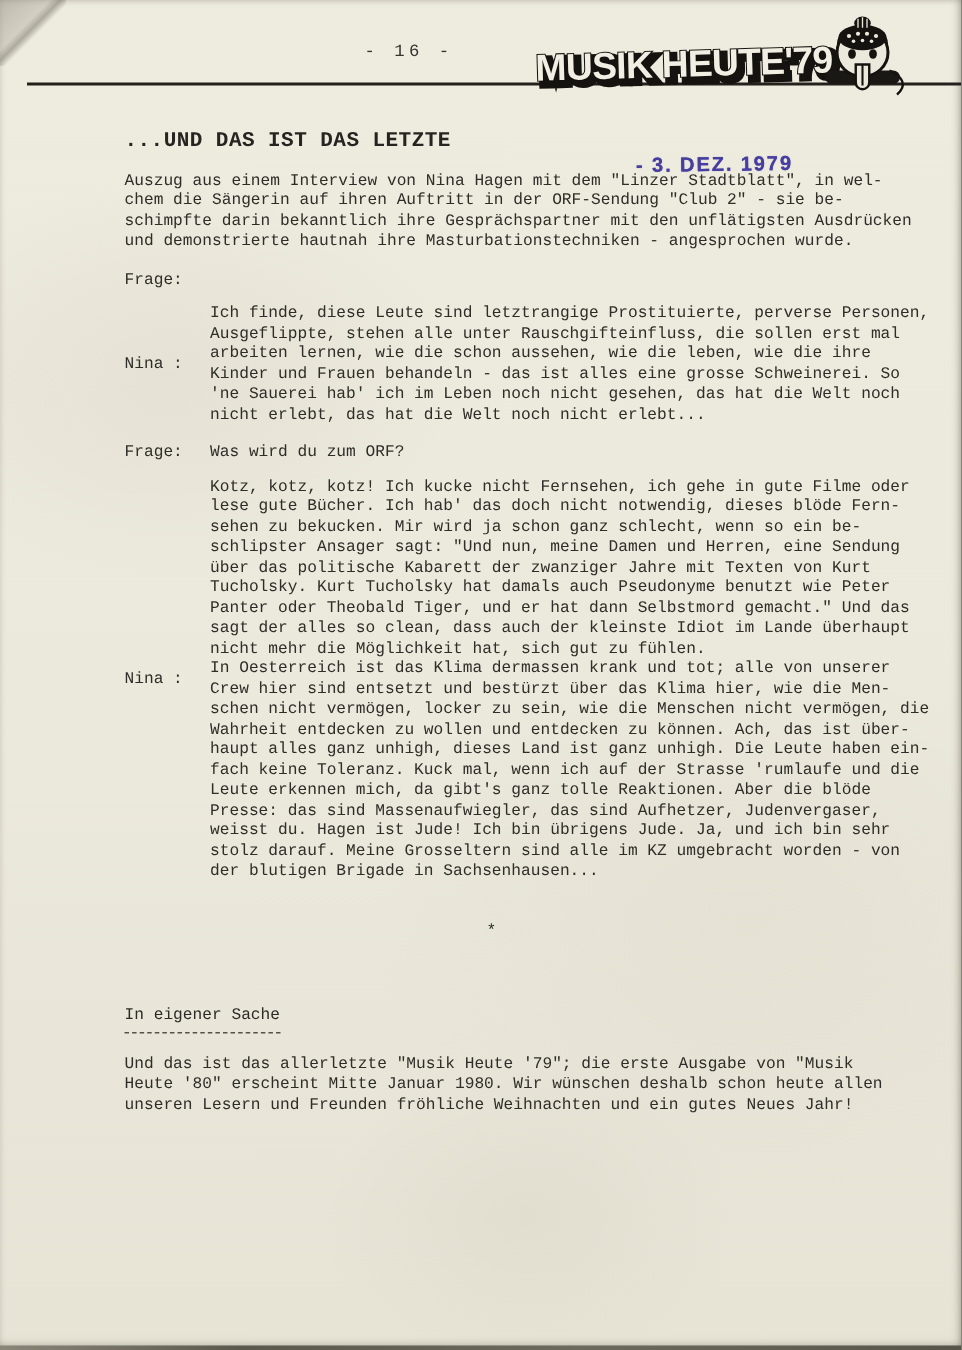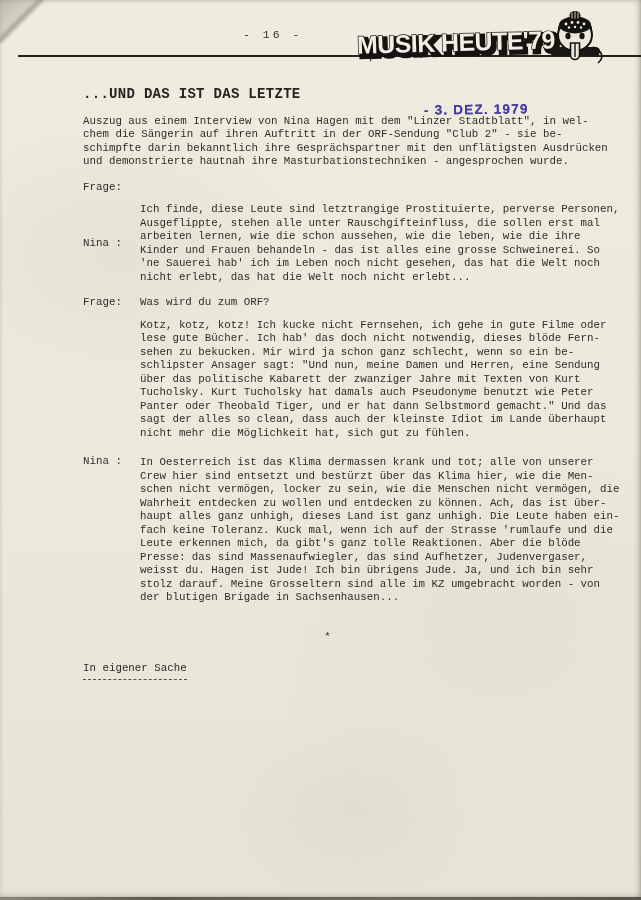--- a/index.html
+++ b/index.html
@@ -46,24 +46,24 @@
   .sec-heading {
     display:inline-block; margin-top:33px; white-space:pre;
     border-bottom:1.2px dashed #55524a; padding-bottom:3px; color:#2c2a25;
   }
   .intro { margin-top:13px; white-space:pre; }
   .qa-row { display:flex; align-items:center; }
   .qa1 { margin-top:12px; } .qa2 { margin-top:9px; }
   .qa3 { margin-top:12px; } .qa4 { margin-top:9px; }
   .qa-label { width:57px; flex:0 0 57px; white-space:pre; }
   .qa-text { white-space:pre; }
-  .qa-text-2 { white-space:pre; margin-top:16px; }
+  .qa-text-2 { white-space:pre; margin-top:0; }
   .star-sep { margin-top:26px; text-align:center; transform:translateX(-28px); }
   .sec2-heading {
-    display:inline-block; margin-top:18px; white-space:pre;
+    display:inline-block; margin-top:43px; white-space:pre;
     border-bottom:1.2px dashed #55524a; padding-bottom:3px; color:#2c2a25;
   }
   .sec2-body { margin-top:15px; white-space:pre; }
 </style>
 </head>
 <body>
 
 <div class="page">
   <div class="corner-artifact"></div>
 
@@ -157,16 +157,19 @@
 der blutigen Brigade in Sachsenhausen...</div>
       </div>
     </div>
 
     <div class="star-sep">*</div>
 
     <div>
       <span class="sec2-heading">In eigener Sache</span>
     </div>
 
+    <div class="sec2-body">Und das ist das allerletzte "Musik Heute '79"; die erste Ausgabe von "Musik
+Heute '80" erscheint Mitte Januar 1980. Wir wünschen deshalb schon heute allen
+unseren Lesern und Freunden fröhliche Weihnachten und ein gutes Neues Jahr!</div>
   </div>
 
   <div class="bottom-edge"></div>
 </div>
 
 </body></html>

